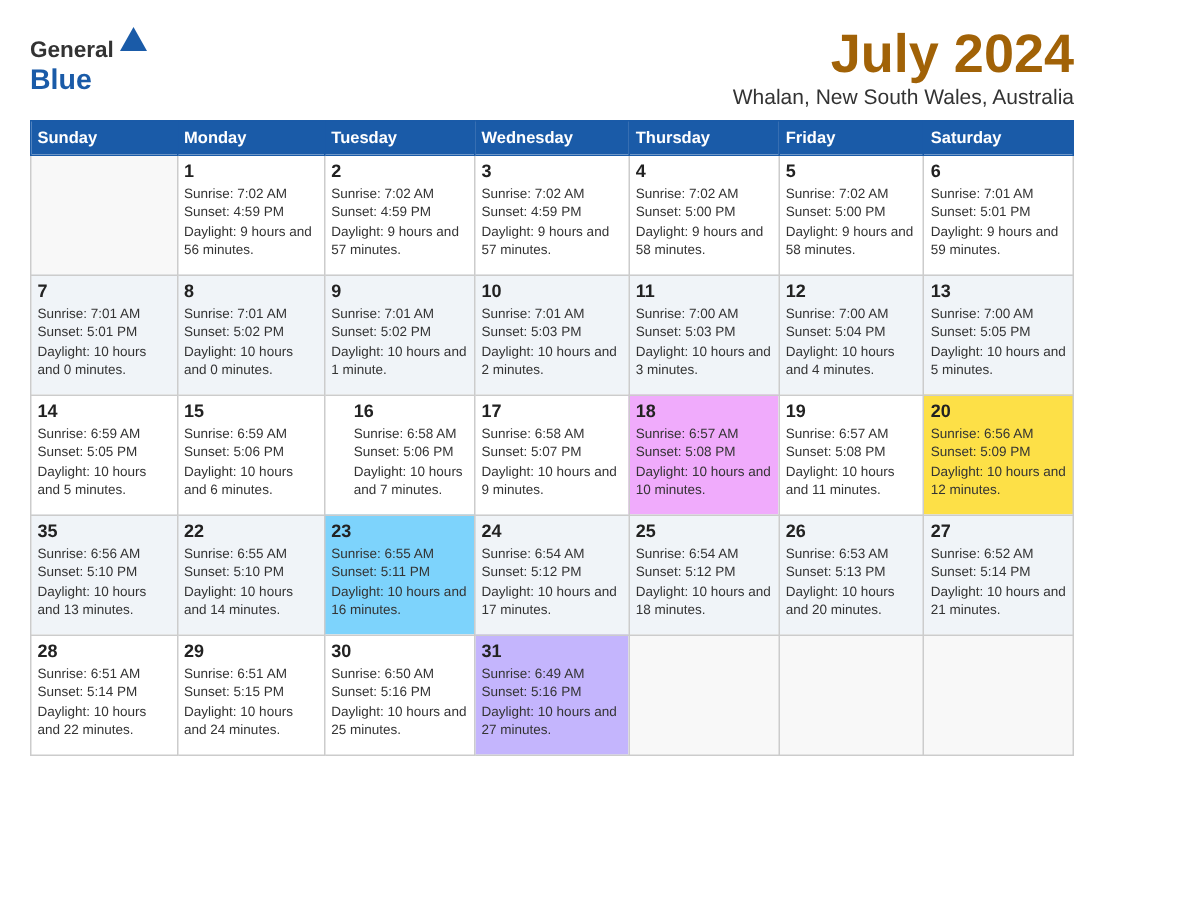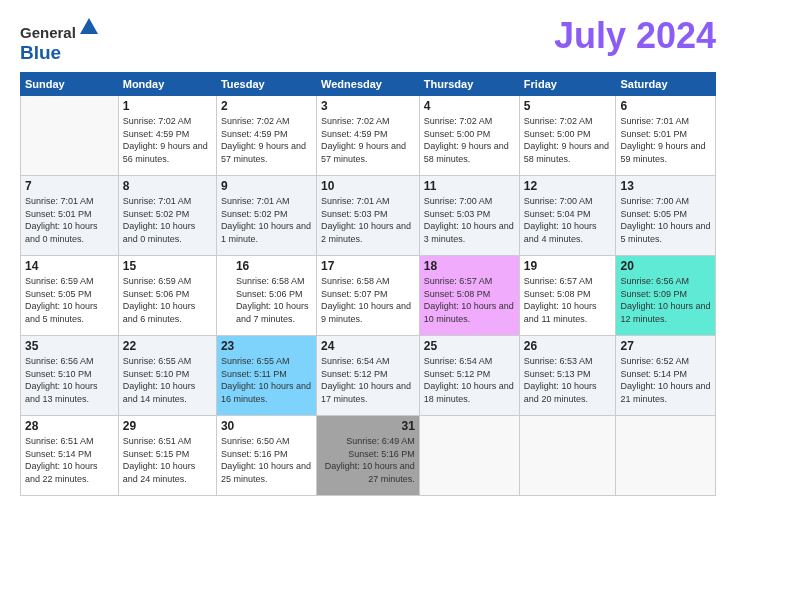--- a/index.html
+++ b/index.html
@@ -39,21 +39,21 @@
     .logo-icon {
       width: 22px;
       height: 22px;
       margin-left: 2px;
     }
     .title-area {
       text-align: right;
     }
     .month-title {
       font-size: 36px;
-      color: #8b5cf6;
+      color: #a16207;
       font-weight: bold;
       line-height: 1.1;
     }
     .location-title {
       font-size: 14px;
       color: #333;
       font-weight: normal;
     }
     .calendar {
       width: 100%;
@@ -100,20 +100,21 @@
     <div class="logo">
       <div>
         <span class="logo-text-general">General</span><svg class="logo-icon" viewBox="0 0 22 22">
             <polygon points="11,2 20,18 2,18" fill="#1a5ba8"></polygon>
           </svg><br>
         <span class="logo-text-blue">Blue</span>
       </div>
     </div>
     <div class="title-area">
       <div class="month-title">July 2024</div>
+      <div class="location-title">Whalan, New South Wales, Australia</div>
     </div>
   </div>
 
   <table class="calendar">
     <thead>
       <tr>
       <th>Sunday</th>
           <th>Monday</th>
           <th>Tuesday</th>
           <th>Wednesday</th>
@@ -198,21 +199,21 @@
             <div class="day-info">Sunrise: 6:58 AM<br>Sunset: 5:07 PM<br>Daylight: 10 hours and 9 minutes.</div>
           </td>
           <td style="background: #f0abfc;">
             <span class="day-number">18</span>
             <div class="day-info">Sunrise: 6:57 AM<br>Sunset: 5:08 PM<br>Daylight: 10 hours and 10 minutes.</div>
           </td>
           <td style="background: rgb(255, 255, 255);">
             <span class="day-number">19</span>
             <div class="day-info">Sunrise: 6:57 AM<br>Sunset: 5:08 PM<br>Daylight: 10 hours and 11 minutes.</div>
           </td>
-          <td style="background: #5eead4;">
+          <td style="background: #fde047;">
             <span class="day-number">20</span>
             <div class="day-info">Sunrise: 6:56 AM<br>Sunset: 5:09 PM<br>Daylight: 10 hours and 12 minutes.</div>
           </td>
         </tr>
         <tr>
           <td style="background: rgb(240, 244, 248);">
             <span class="day-number">35</span>
             <div class="day-info">Sunrise: 6:56 AM<br>Sunset: 5:10 PM<br>Daylight: 10 hours and 13 minutes.</div>
           </td>
           <td style="background: rgb(240, 244, 248);">
@@ -246,21 +247,21 @@
             <div class="day-info">Sunrise: 6:51 AM<br>Sunset: 5:14 PM<br>Daylight: 10 hours and 22 minutes.</div>
           </td>
           <td style="background: rgb(255, 255, 255);">
             <span class="day-number">29</span>
             <div class="day-info">Sunrise: 6:51 AM<br>Sunset: 5:15 PM<br>Daylight: 10 hours and 24 minutes.</div>
           </td>
           <td style="background: rgb(255, 255, 255); margin-top: 44px;">
             <span class="day-number">30</span>
             <div class="day-info">Sunrise: 6:50 AM<br>Sunset: 5:16 PM<br>Daylight: 10 hours and 25 minutes.</div>
           </td>
-          <td style="background: #a3a3a3; text-align: right;">
+          <td style="background: #c4b5fd;">
             <span class="day-number">31</span>
             <div class="day-info">Sunrise: 6:49 AM<br>Sunset: 5:16 PM<br>Daylight: 10 hours and 27 minutes.</div>
           </td>
           <td class="empty-cell" style="background: rgb(248, 248, 248);"></td>
           <td class="empty-cell" style="background: rgb(248, 248, 248);"></td>
           <td class="empty-cell" style="background: rgb(248, 248, 248);"></td>
         </tr>
       </tbody>
   </table>
 </div>

